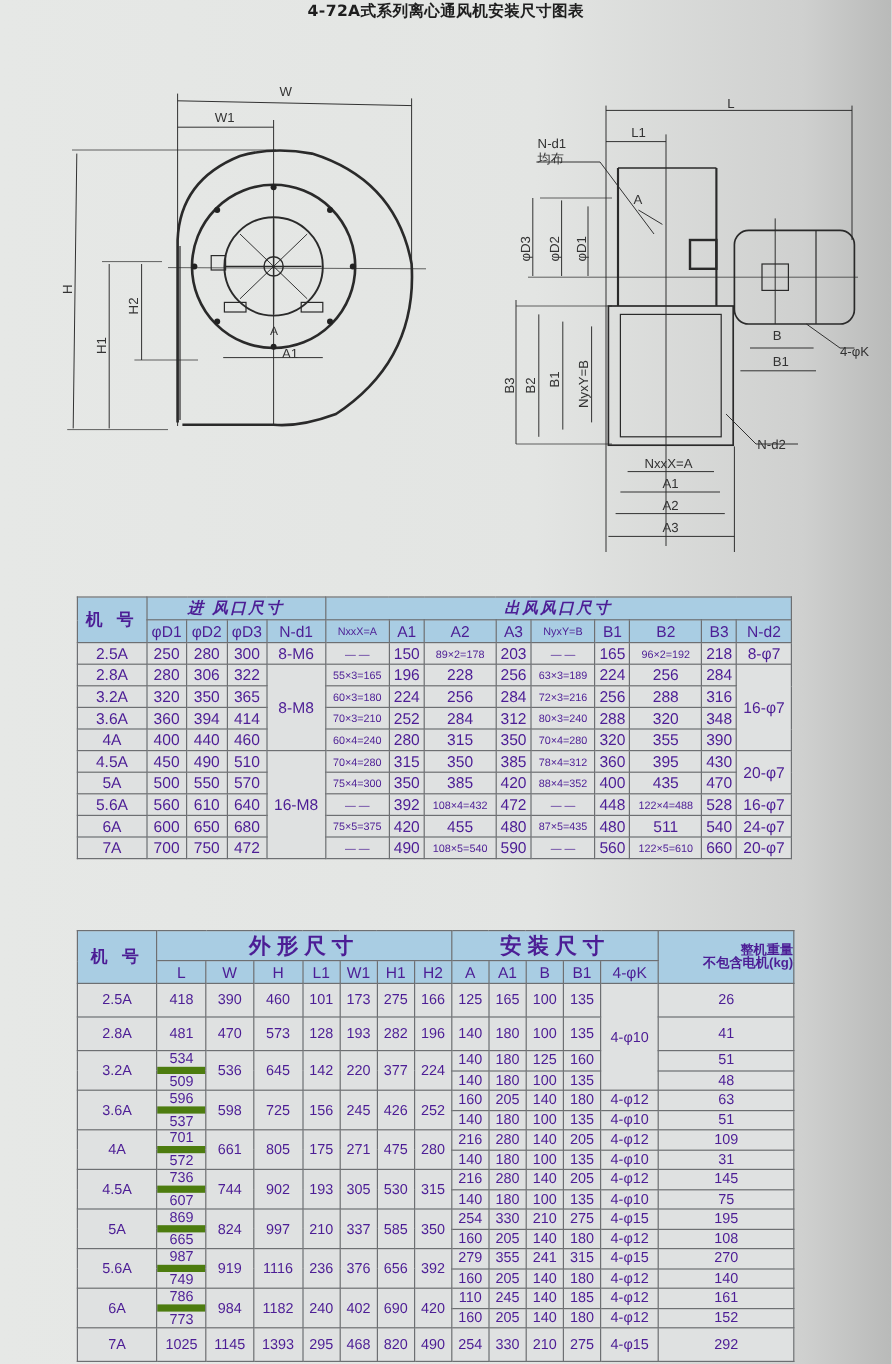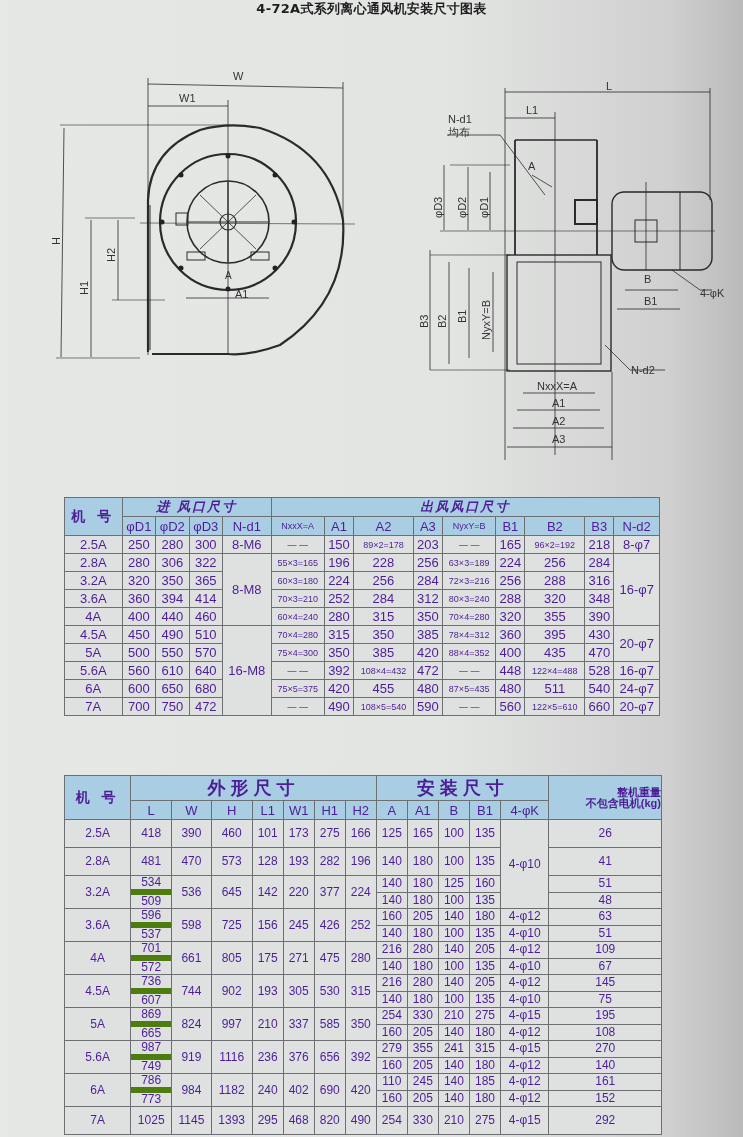--- a/index.html
+++ b/index.html
@@ -452,21 +452,21 @@
         <td>205</td>
         <td>4-φ12</td>
         <td>109</td>
       </tr>
       <tr>
         <td>140</td>
         <td>180</td>
         <td>100</td>
         <td>135</td>
         <td>4-φ10</td>
-        <td>67</td>
+        <td>31</td>
       </tr>
       <tr>
         <td rowspan="2">4.5A</td>
         <td rowspan="2" class="split">
           <div>736</div>
           <div>607</div>
         </td>
         <td rowspan="2" class="big">744</td>
         <td rowspan="2" class="big">902</td>
         <td rowspan="2" class="big">193</td>

